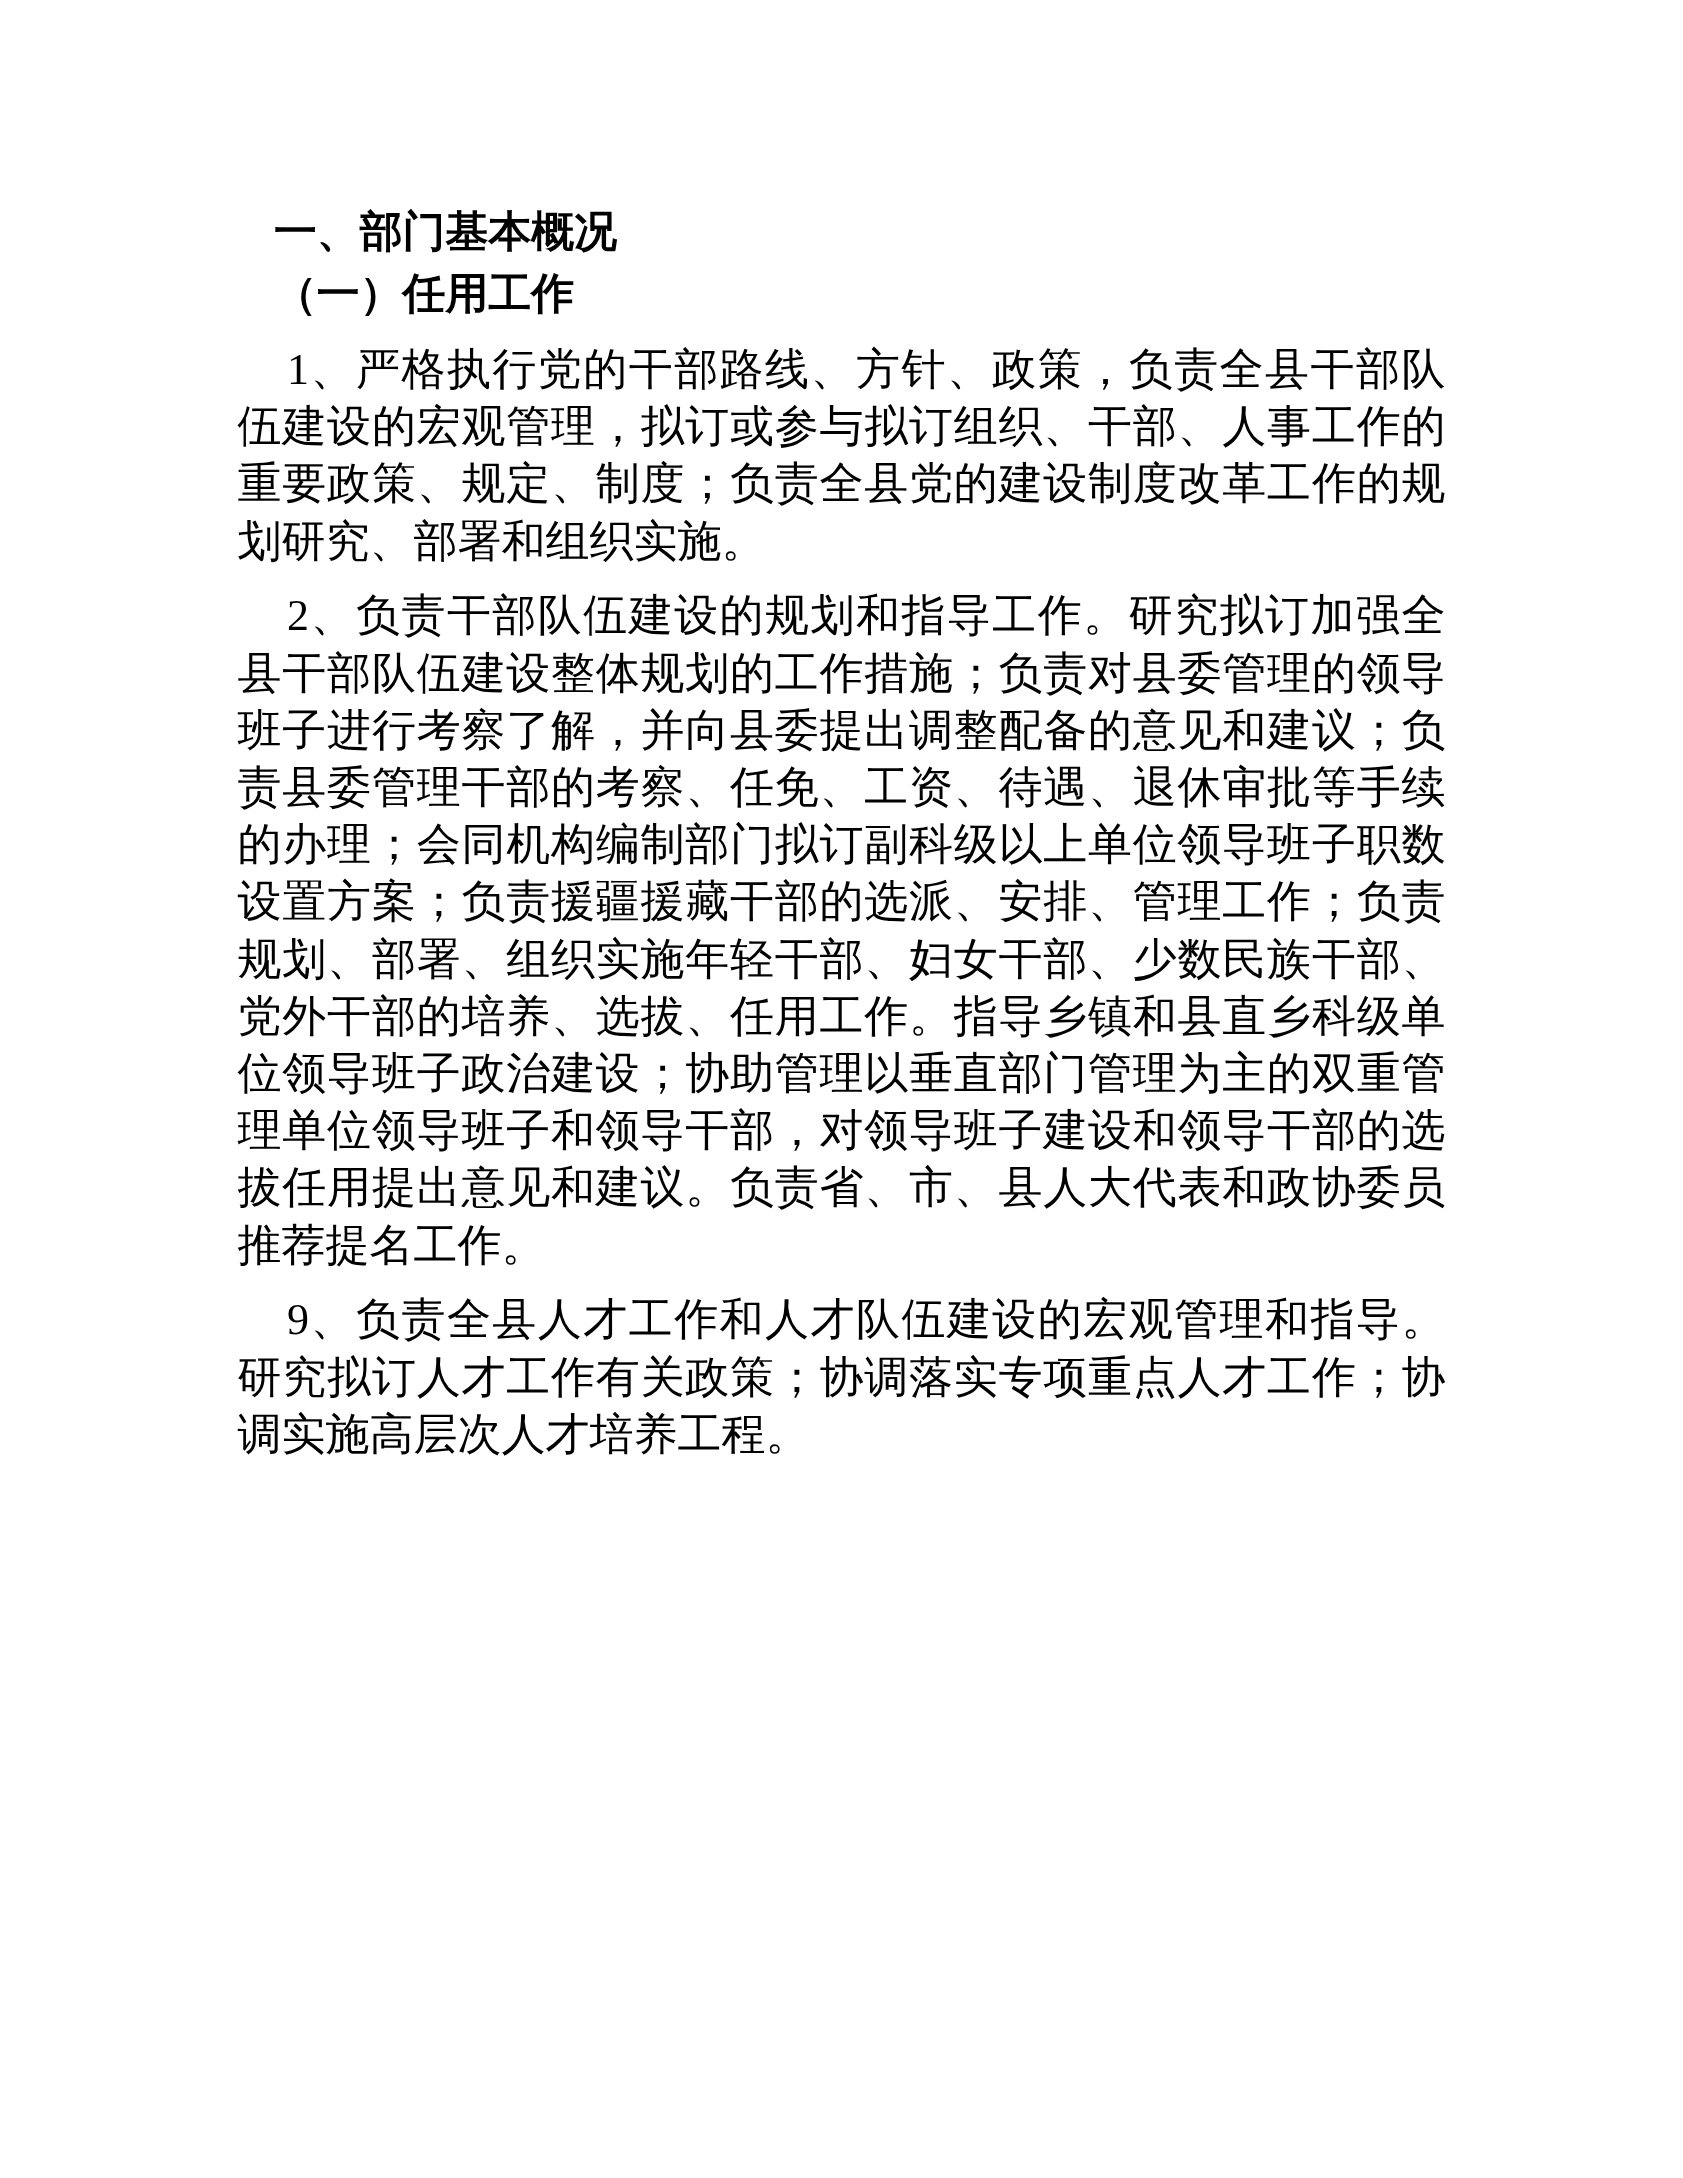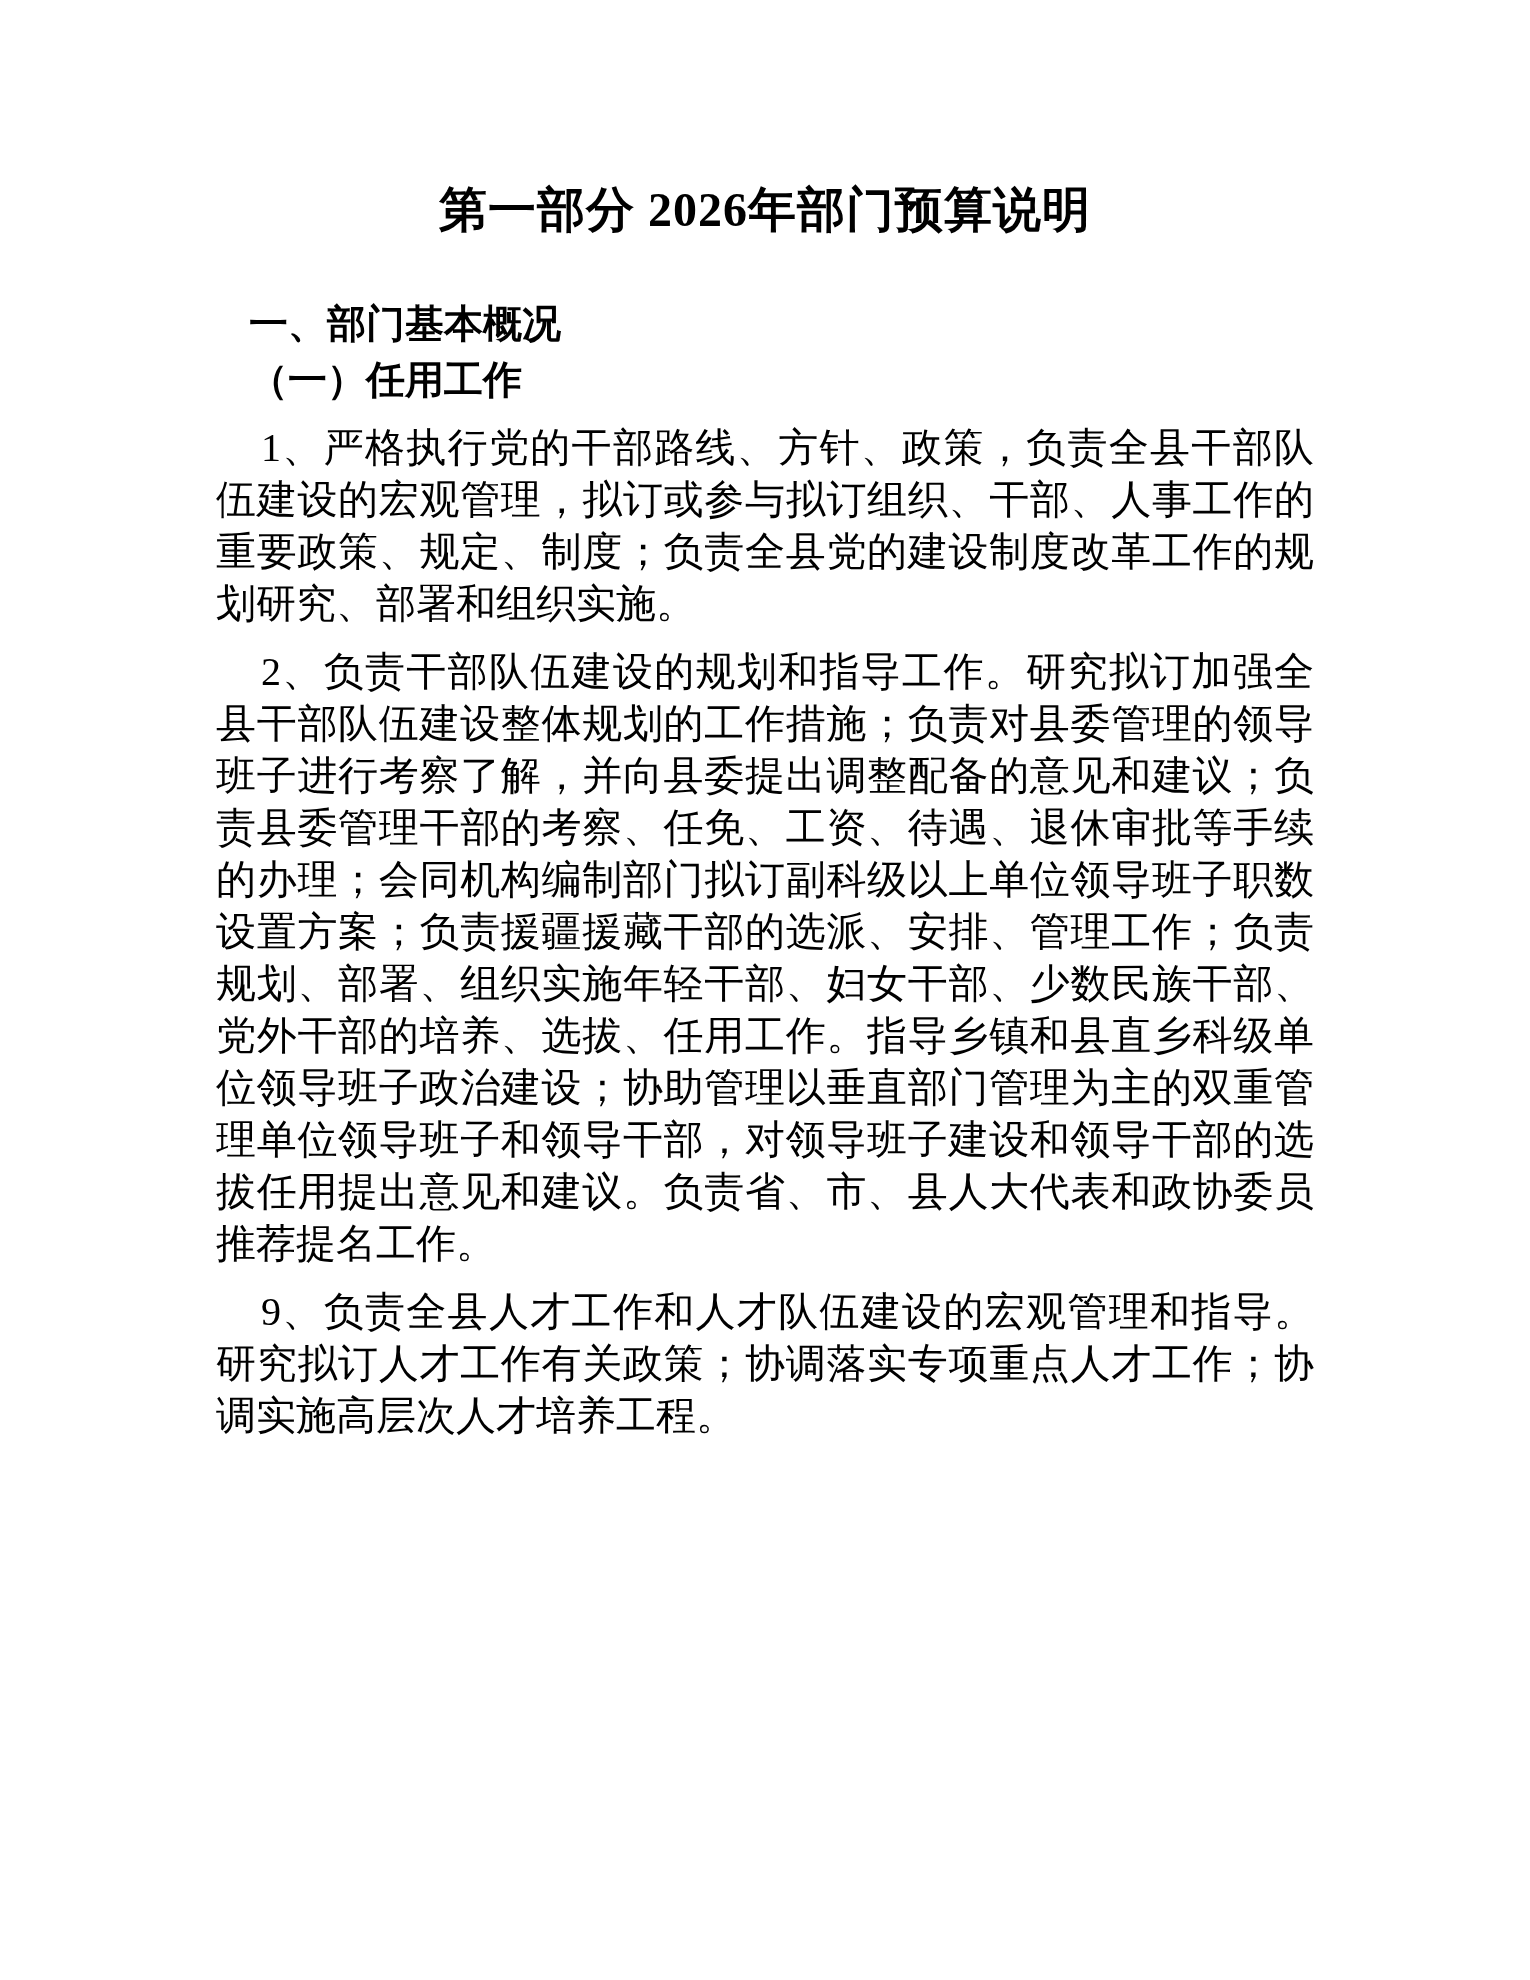--- a/index.html
+++ b/index.html
@@ -42,21 +42,20 @@
     margin: 16px;
     text-indent: 45px;
     text-align: justify;
     text-justify: inter-ideograph;
   }
 </style>
 </head>
 <body>
 
 <div class="page">
-  <h1 class="doc-title">第一部分 2026年部门预算说明</h1>
 
   <h2 class="section-heading">一、部门基本概况</h2>
 
   <h3 class="subsection-heading">（一）任用工作</h3>
 
   <p class="body-paragraph">1、严格执行党的干部路线、方针、政策，负责全县干部队伍建设的宏观管理，拟订或参与拟订组织、干部、人事工作的重要政策、规定、制度；负责全县党的建设制度改革工作的规划研究、部署和组织实施。</p>
 
   <p class="body-paragraph">2、负责干部队伍建设的规划和指导工作。研究拟订加强全县干部队伍建设整体规划的工作措施；负责对县委管理的领导班子进行考察了解，并向县委提出调整配备的意见和建议；负责县委管理干部的考察、任免、工资、待遇、退休审批等手续的办理；会同机构编制部门拟订副科级以上单位领导班子职数设置方案；负责援疆援藏干部的选派、安排、管理工作；负责规划、部署、组织实施年轻干部、妇女干部、少数民族干部、党外干部的培养、选拔、任用工作。指导乡镇和县直乡科级单位领导班子政治建设；协助管理以垂直部门管理为主的双重管理单位领导班子和领导干部，对领导班子建设和领导干部的选拔任用提出意见和建议。负责省、市、县人大代表和政协委员推荐提名工作。</p>
 
 

